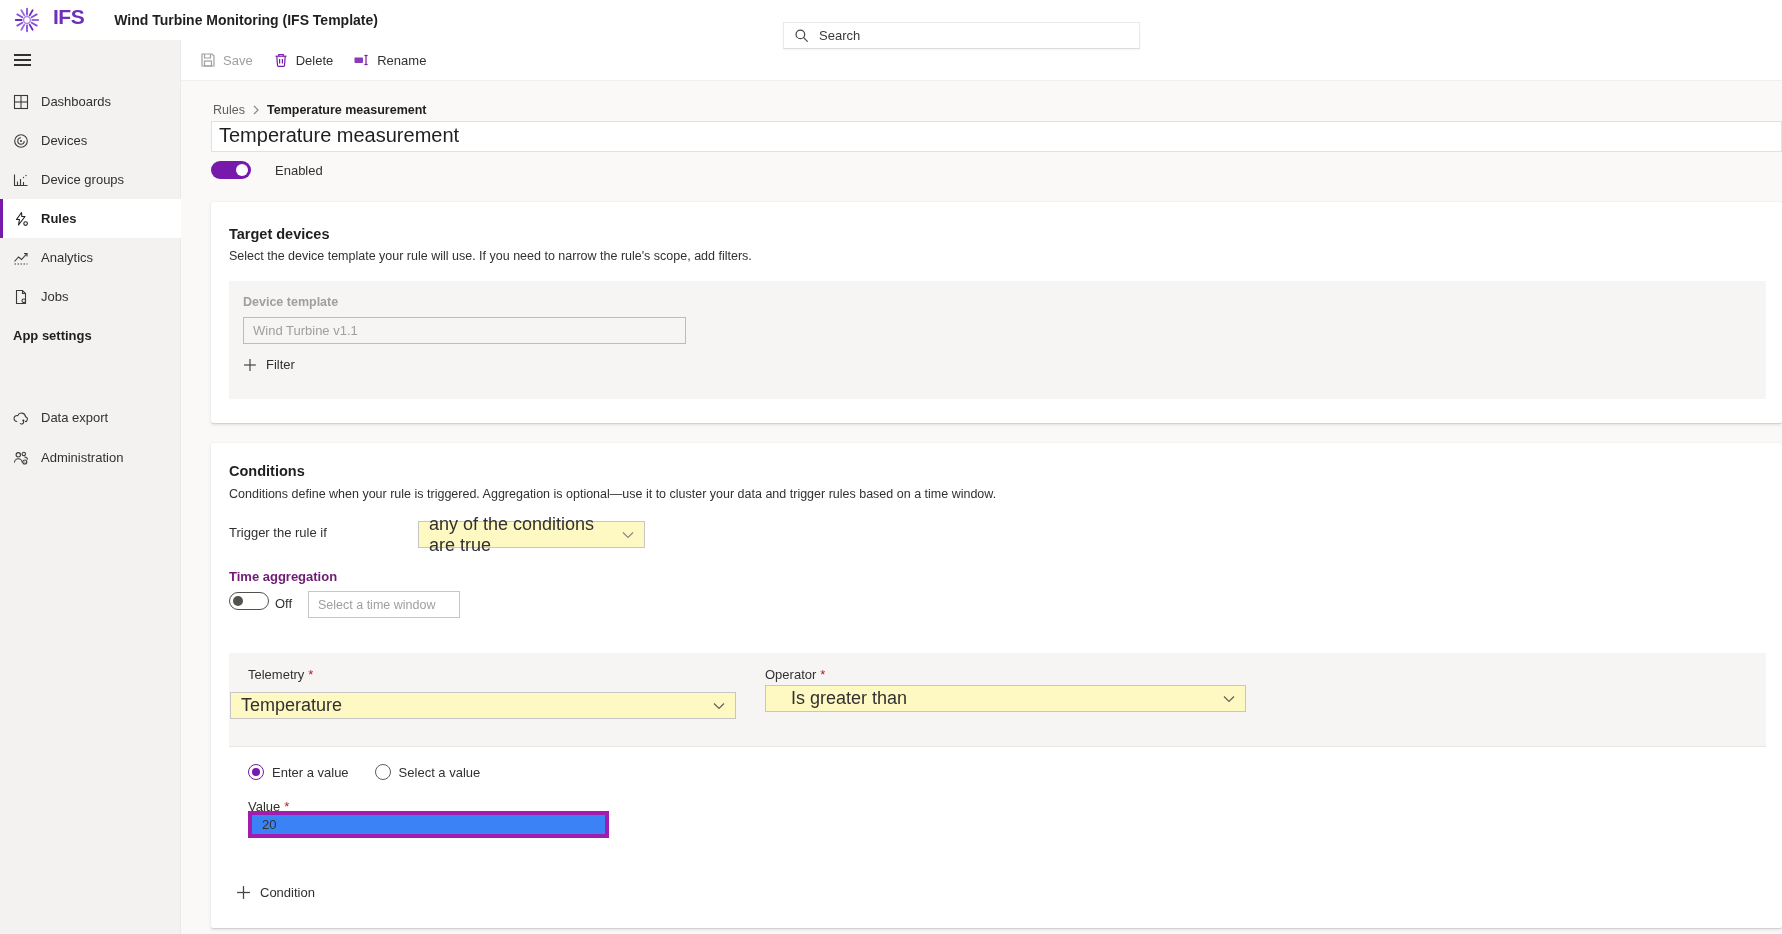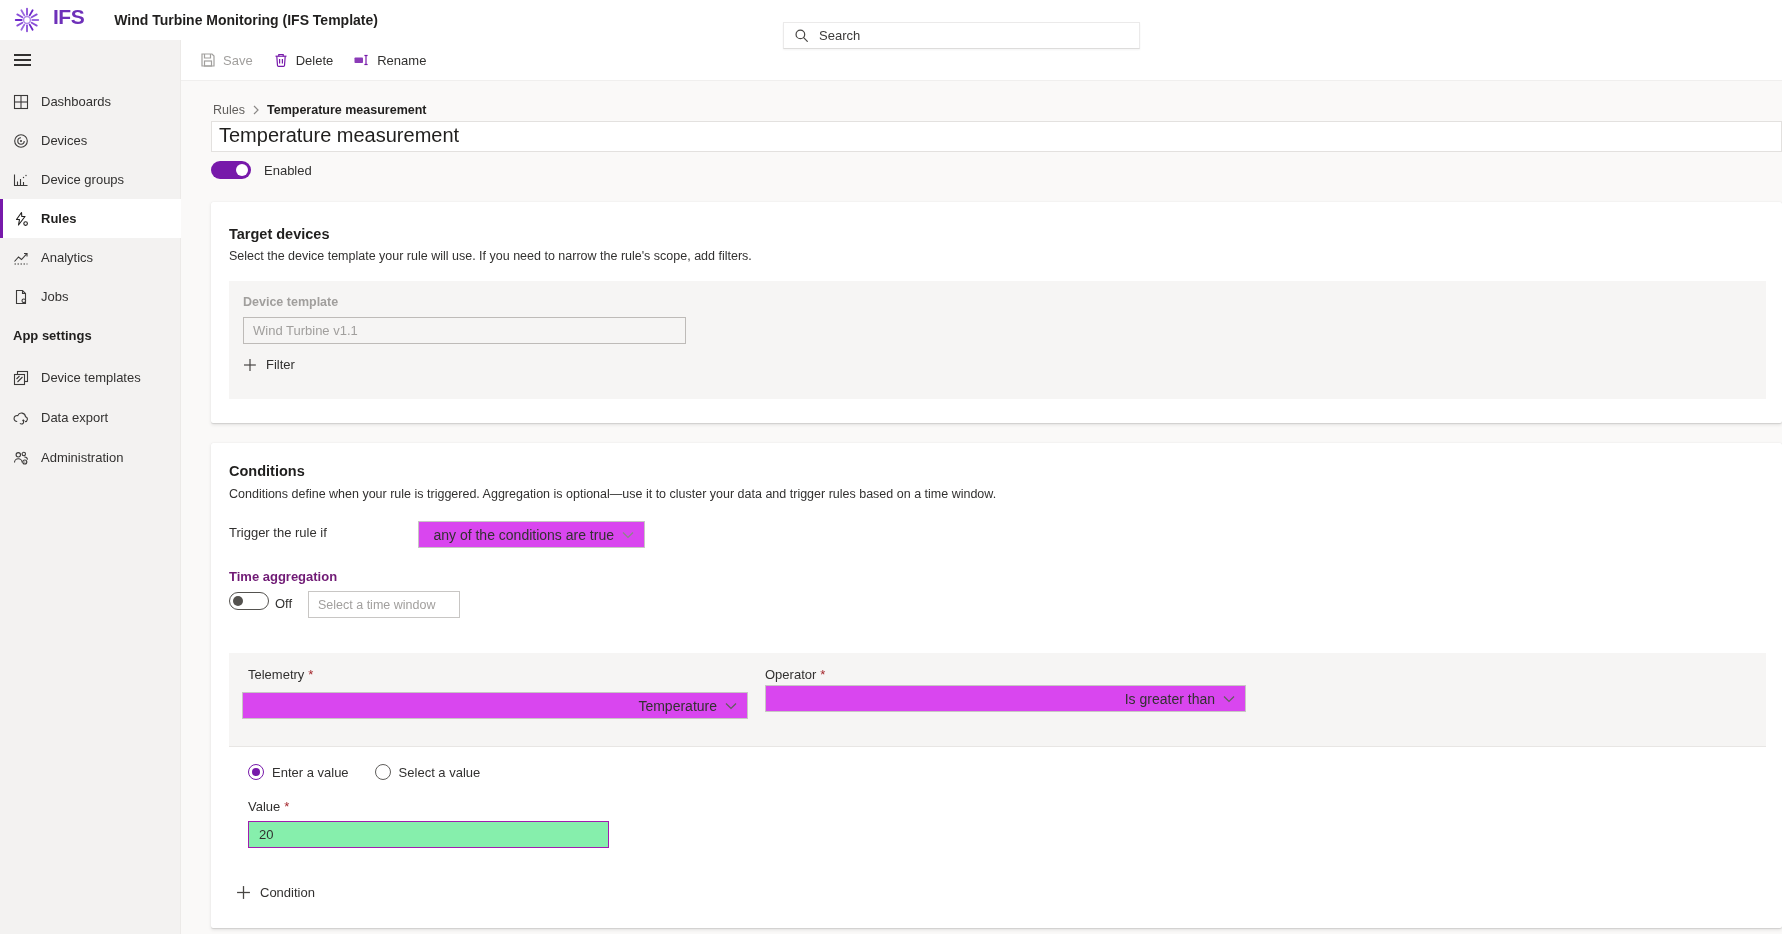--- a/index.html
+++ b/index.html
@@ -39,21 +39,21 @@
   
   .main{position:absolute;left:181px;top:81px;width:1601px;height:853px;background:#faf9f8;}
 
   .breadcrumb{position:absolute;left:32px;top:22px;font-size:12.5px;display:flex;gap:7px;align-items:center;}
   .crumb-link{color:#605e5c;cursor:pointer;}
   .crumb-current{color:#201f1e;font-weight:600;}
 
   .rule-name-input{position:absolute;left:30px;top:40px;width:1571px;height:31px;border:1px solid #e3e1df;
     background:#fff;font-size:20px;color:#201f1e;padding:0 0 2px 7px;font-family:inherit;outline:none;}
 
-  .enabled-row{position:absolute;left:30px;top:80px;display:flex;align-items:center;gap:13px;}
+  .enabled-row{position:absolute;left:30px;top:80px;display:flex;align-items:center;gap:24px;}
   .toggle{width:40px;height:18px;border-radius:10px;position:relative;cursor:pointer;flex:none;}
   .toggle.on{background:#7719aa;}
   .toggle.on .knob{position:absolute;right:3px;top:3px;width:12px;height:12px;border-radius:50%;background:#fff;}
   .toggle.off{background:#fff;border:1px solid #54524f;}
   .toggle.off .knob{position:absolute;left:3px;top:3px;width:10px;height:10px;border-radius:50%;background:#54524f;}
   .tog-label{font-size:13px;color:#323130;}
 
   .card{position:absolute;left:30px;width:1571px;background:#fff;border-radius:2px;
     box-shadow:0 0.3px 0.9px rgba(0,0,0,0.10),0 1.6px 3.6px rgba(0,0,0,0.09);}
   .card-target{top:121px;height:221px;}
@@ -63,47 +63,47 @@
 
   .inset-panel{position:absolute;left:18px;right:16px;top:79px;height:118px;background:#f6f5f4;}
   .dt-label{position:absolute;left:14px;top:14px;font-size:12.5px;font-weight:600;color:#a19f9d;}
   .dt-input{position:absolute;left:14px;top:36px;width:443px;height:27px;border:1px solid #bebbb8;
     background:transparent;color:#a19f9d;font-size:13px;padding-left:9px;font-family:inherit;}
   .add-btn{position:absolute;display:flex;align-items:center;gap:9px;background:none;border:none;
     font-size:13px;color:#323130;cursor:pointer;font-family:inherit;padding:0;}
   .filter-btn{left:14px;top:76px;}
 
   .trigger-label{position:absolute;left:18px;top:82px;font-size:13px;color:#323130;}
-  .dropdown{border:1px solid #c8c6c4;background:#d946ef;display:flex;align-items:center;
-    justify-content:flex-end;padding:0 10px;font-size:14px;color:#323130;height:27px;cursor:pointer;}
+  .dropdown{border:1px solid #c8c6c4;background:#fef9c3;display:flex;align-items:center;
+    justify-content:space-between;padding:0 10px;font-size:18px;color:#323130;height:27px;cursor:pointer;}
   .trigger-dd{position:absolute;left:207px;top:78px;width:227px;}
   .agg-label{position:absolute;left:18px;top:126px;font-size:13px;font-weight:bold;color:#701a75;}
   .agg-toggle{position:absolute;left:18px;top:149px;}
   .agg-off{position:absolute;left:64px;top:153px;font-size:13px;}
   .time-dd{position:absolute;left:97px;top:148px;width:152px;height:27px;border:1px solid #c8c6c4;
     color:#a19f9d;background:transparent;display:flex;align-items:center;padding:0 9px;font-size:12.5px;cursor:default;}
 
   .condition-block{position:absolute;left:18px;right:16px;top:210px;height:215px;}
   .cond-header{position:absolute;left:0;top:0;right:0;height:94px;background:#f6f5f4;border-bottom:1px solid #e8e6e4;}
   .cond-body{position:absolute;left:0;top:95px;right:0;bottom:0;background:#fff;}
   .f-label{position:absolute;top:14px;font-size:13px;color:#323130;}
   .f-label.telemetry{left:19px;}
   .f-label.operator{left:536px;}
   .req{color:#a4262c;margin-left:4px;}
-  .telemetry-dd{position:absolute;left:13px;top:39px;width:506px;}
+  .telemetry-dd{position:absolute;left:1px;top:39px;width:506px;}
   .operator-dd{position:absolute;left:536px;top:32px;width:481px;padding-left:25px;}
 
   .radio-row{position:absolute;left:19px;top:16px;display:flex;gap:26px;align-items:center;}
   .radio{display:flex;align-items:flex-end;gap:8px;font-size:13px;cursor:pointer;}
   .rdot{width:16px;height:16px;border-radius:50%;border:1px solid #605e5c;position:relative;background:#fff;flex:none;}
   .radio.checked .rdot{border-color:#7719aa;}
   .radio.checked .rdot::after{content:'';position:absolute;left:3px;top:3px;width:8px;height:8px;border-radius:50%;background:#7719aa;}
   .value-label{position:absolute;left:19px;top:51px;font-size:13px;color:#323130;}
-  .value-input{position:absolute;left:19px;top:73px;width:361px;height:27px;border:1px solid #a21caf;
-    font-size:13px;padding-left:10px;background:#86efac;color:#323130;font-family:inherit;outline:none;}
+  .value-input{position:absolute;left:19px;top:63px;width:361px;height:27px;border:4px solid #a21caf;
+    font-size:13px;padding-left:10px;background:#3b82f6;color:#323130;font-family:inherit;outline:none;}
 
   .add-condition{left:25px;top:442px;}
 
   .chev{flex:none;margin-left:8px;}
   svg{display:block;}
 </style>
 </head>
 <body>
 
 <div class="topbar">
@@ -208,30 +208,20 @@
         <path d="M3.5 1.5 h6 l3 3 v10 h-9 Z"></path>
           <path d="M9.5 1.5 v3 h3"></path>
           <circle cx="10.8" cy="11.8" r="1.8"></circle>
       </svg>
       </span>
     <span class="lbl">Jobs</span>
   </div>
 
   <div class="nav-header" style="top:288px">App settings</div>
 
-  <div class="nav-item" style="top:318px">
-    <span class="nicon">
-      <svg width="16" height="16" viewBox="0 0 16 16" fill="none" stroke="#3b3a39" stroke-width="1.1">
-        <rect x="4.5" y="1.5" width="10" height="10"></rect>
-          <rect x="1.5" y="4.5" width="10" height="10" fill="#f3f2f1"></rect>
-          <path d="M3.5 9 l3-3 M4.5 12 l5-5"></path>
-      </svg>
-      </span>
-    <span class="lbl">Device templates</span>
-  </div>
 
   <div class="nav-item" style="top:358px">
     <span class="nicon">
       <svg width="16" height="16" viewBox="0 0 16 16" fill="none" stroke="#3b3a39" stroke-width="1.1">
         <path d="M4.2 11.5 a3 3 0 1 1 .6-5.9 a4 4 0 0 1 7.7 1.1 a2.6 2.6 0 0 1 -.6 5.1"></path>
           <path d="M7 13.2 a2 2 0 1 0 2.6-2.9"></path>
           <path d="M9.9 9.6 l.9 .9 l-1.2 .3"></path>
       </svg>
       </span>
     <span class="lbl">Data export</span>

